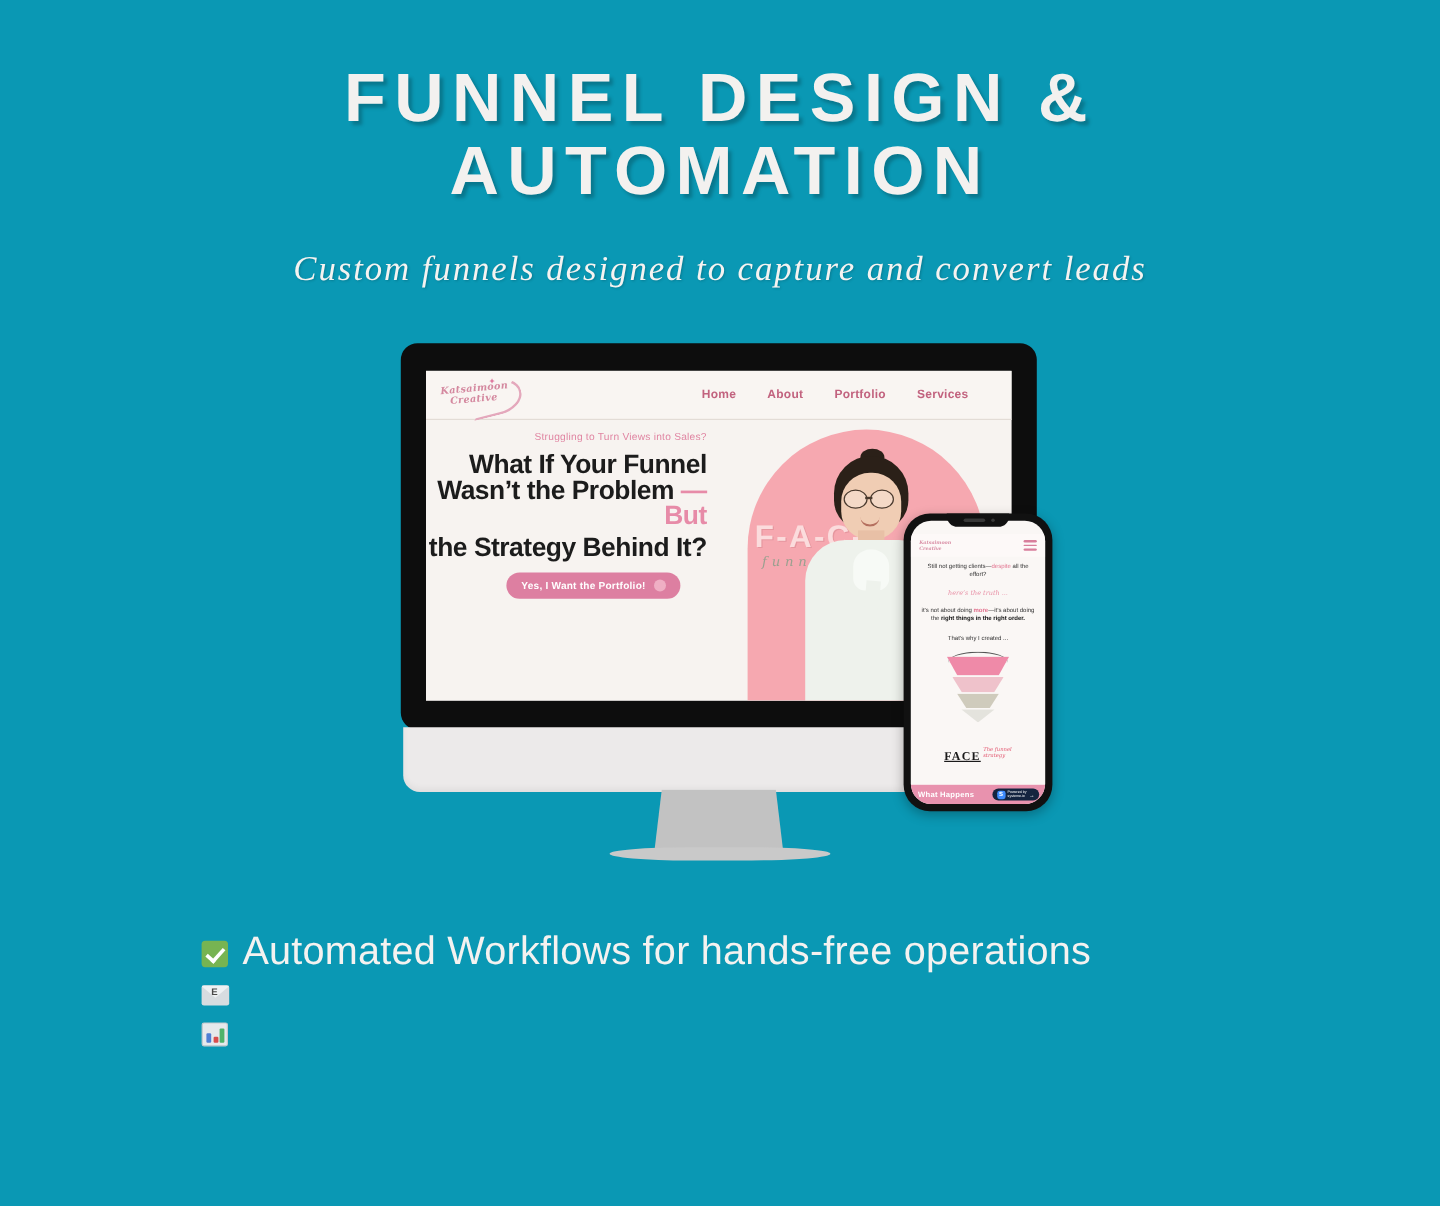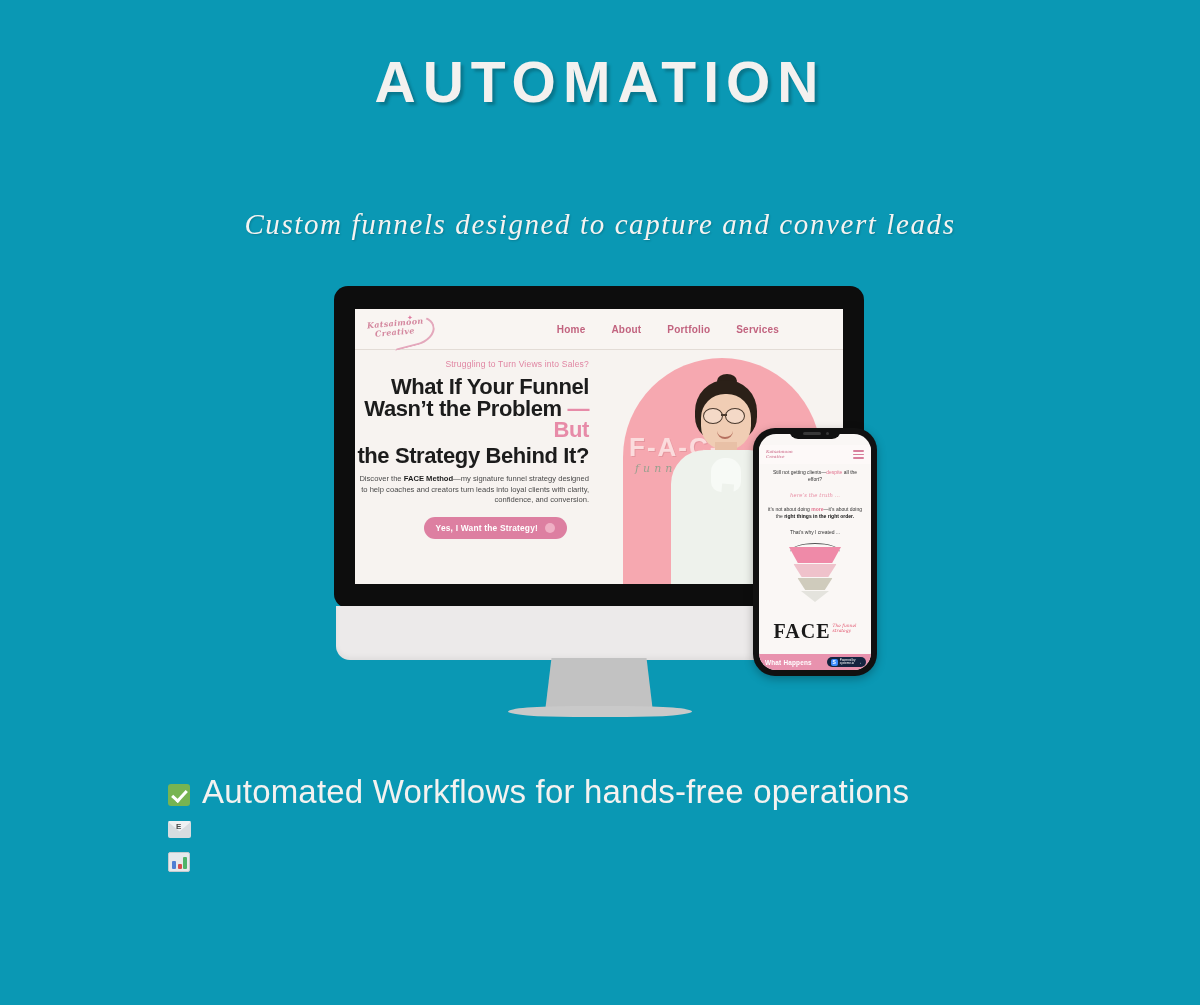--- a/index.html
+++ b/index.html
@@ -96,21 +96,21 @@
   .site-logo .swoosh{
     position:absolute; left:28px; top:2px; width:40px; height:26px;
     border:2px solid #e4a8bc; border-radius:0 60% 60% 0;
     border-left-color:transparent; border-top-color:transparent;
     transform:rotate(-14deg);
   }
   .site-logo .star{
     position:absolute; left:44px; top:0; color:#e07ba0; font-size:7px;
   }
   .site-nav-links{
-    margin-left:auto; margin-right:64px;
+    margin-left:auto; margin-right:36px;
     display:flex; gap:26px;
   }
   .site-nav-links span{
     font-size:10px; color:#c2637f; font-weight:bold; letter-spacing:.2px;
   }
 
   
   .hero{position:absolute; left:0; top:41px; width:488px; height:234px;}
   .hero-left{
     position:absolute; left:0; top:0; width:244px; height:234px;
@@ -231,21 +231,21 @@
   .ph-l3 b{color:#111;}
   .ph-l4{font-size:5px;color:#333;margin-top:9px;}
   .ph-funnel{position:relative;width:112px;height:60px;margin-top:8px;margin-left:-7px;}
   .ph-funnel .ly{position:absolute;left:50%;transform:translateX(-50%);}
   .ph-f1{top:4px;width:52px;height:16px;background:#ef8aa8;clip-path:polygon(0 0,100% 0,83% 100%,17% 100%);}
   .ph-f2{top:21px;width:43px;height:13px;background:#efc2cb;clip-path:polygon(0 0,100% 0,81% 100%,19% 100%);}
   .ph-f3{top:35px;width:35px;height:12px;background:#cfcbbc;clip-path:polygon(0 0,100% 0,78% 100%,22% 100%);}
   .ph-f4{top:48px;width:28px;height:11px;background:#e4e3dd;clip-path:polygon(0 0,100% 0,50% 100%,50% 100%);}
   .ph-arrow{position:absolute;top:0;width:50px;left:31px;height:8px;border-top:1px solid #555;border-radius:50%/100% 100% 0 0;}
   .ph-face{position:absolute;left:0;top:186px;width:112px;text-align:center;}
-  .ph-face .w{font-family:"Liberation Serif",serif;font-weight:bold;font-size:20px;color:#1a1a1a;letter-spacing:1px;}
+  .ph-face .w{font-family:"Liberation Serif",serif;font-weight:bold;font-size:10px;color:#1a1a1a;letter-spacing:1px;text-decoration:underline;}
   .ph-face .s{font-family:"DejaVu Serif",serif;font-style:italic;font-size:4.4px;color:#e2566f;line-height:5px;display:inline-block;vertical-align:top;margin-left:2px;margin-top:3px;text-align:left;}
   .ph-bar{
     position:absolute;left:0;bottom:0;width:112px;height:16px;
     background:#e892ae;display:flex;align-items:center;
   }
   .ph-bar .bt{font-size:6.4px;font-weight:bold;color:#fff;margin-left:6px;letter-spacing:.2px;}
   .ph-badge{
     display:flex;align-items:center;gap:2px;margin-left:auto;margin-right:5px;
     background:#14243f;border-radius:8px;padding:1.5px 4px;
   }
@@ -277,20 +277,21 @@
   .ic-chart{width:22px;height:20px;background:#e6e9ec;border-radius:2px;position:relative;border:1px solid #c6cace;box-sizing:border-box;}
   .ic-chart i{position:absolute;bottom:2px;width:4px;border-radius:1px;}
   .ic-chart .c1{left:3px;height:8px;background:#4f7fd4;}
   .ic-chart .c2{left:8.5px;height:5px;background:#d84d4d;}
   .ic-chart .c3{left:14px;height:12px;background:#4fb36a;}
 </style>
 </head>
 <body style="background: rgb(10, 152, 180);">
 
 <div class="headline">
+  <span>FUNNEL DESIGN &amp;</span>
   <span class="l2">AUTOMATION</span>
 </div>
 <div class="subhead">Custom funnels designed to capture and convert leads</div>
 
 <div id="monitor-mockup">
   <div class="mon-bezel"></div>
 
   <div class="mon-screen">
 
     <div class="site-nav">
@@ -310,25 +311,22 @@
 
     <div class="hero">
       <div class="hero-left">
         <div class="eyebrow">Struggling to Turn Views into Sales?</div>
         <div class="hero-h1">
           <span>What If Your Funnel Wasn’t the Problem</span>
           <span class="pink">—But</span>
           <span class="gap"></span>
           <span>the Strategy Behind It?</span>
         </div>
-        <div class="hero-p">
-          <span>Discover the </span><b>FACE Method</b><span>—my signature funnel strategy designed to help coaches and creators turn leads into loyal clients with clarity, confidence, and conversion.</span>
-        </div>
         <div class="hero-cta">
-          <span>Yes, I Want the Strategy!</span>
+          <span>Yes, I Want the Portfolio!</span>
           <span class="dot"></span>
         </div>
       </div>
 
       <div class="hero-right">
         <div class="arch"></div>
         <div class="face-word">F-A-C-E</div>
         <div class="face-sub">funnel strategy</div>
         <div class="person">
           <div class="p-bun"></div>

